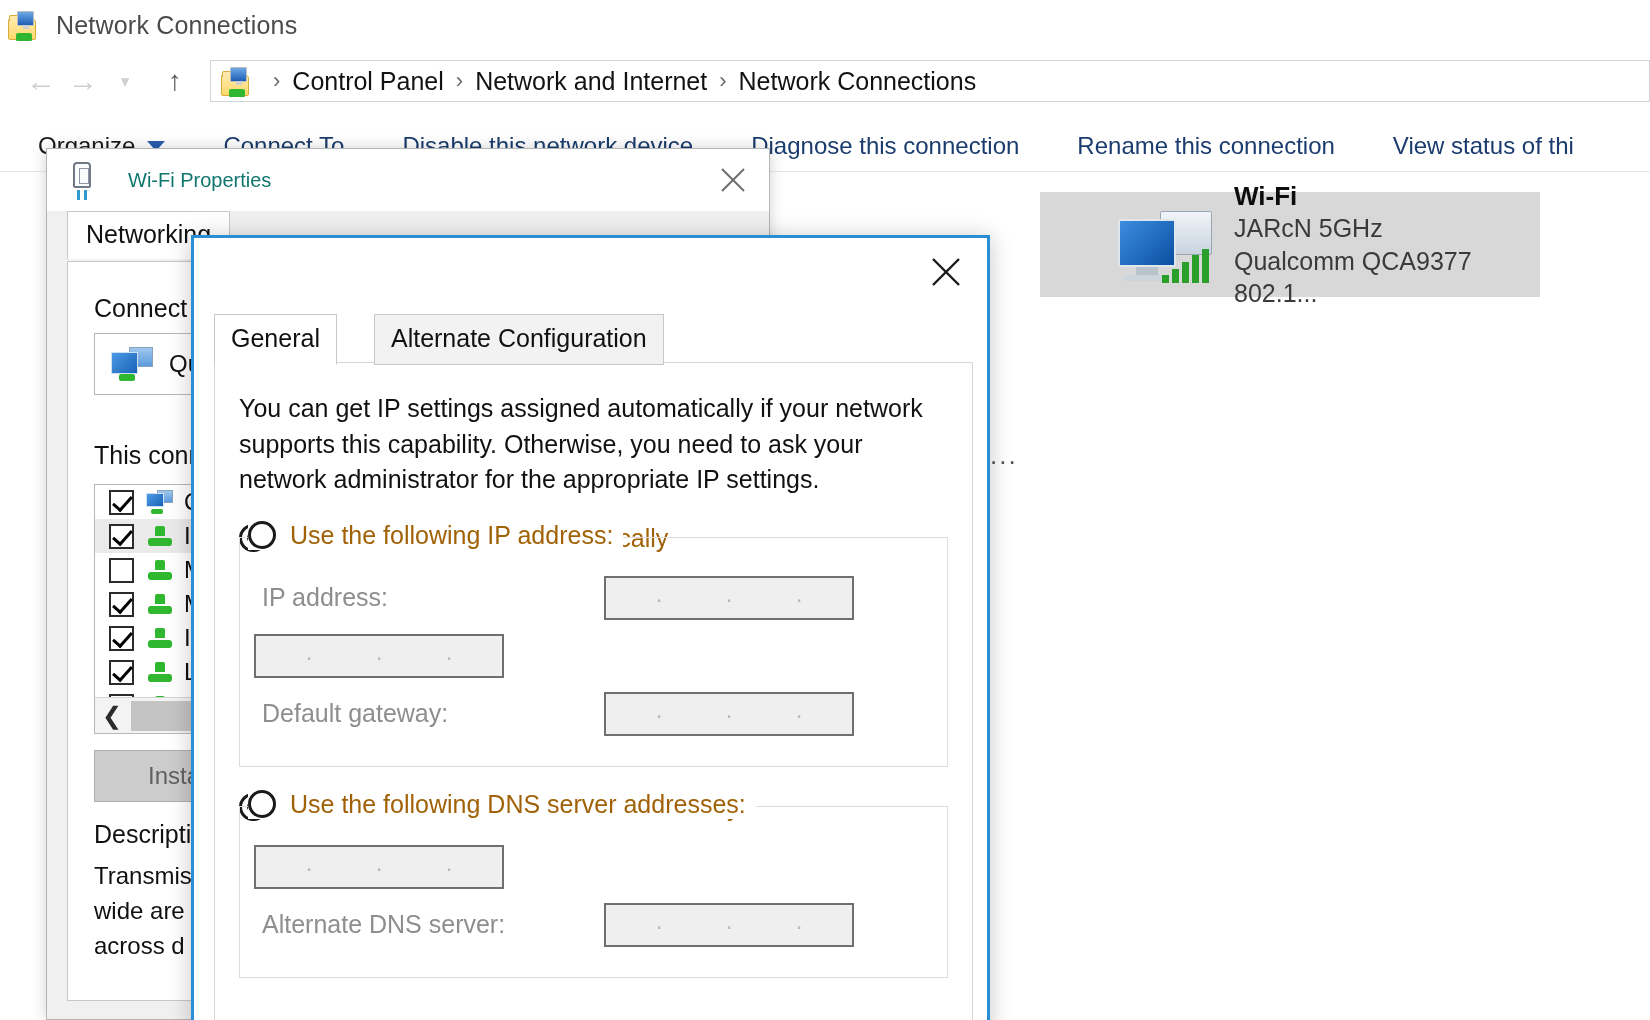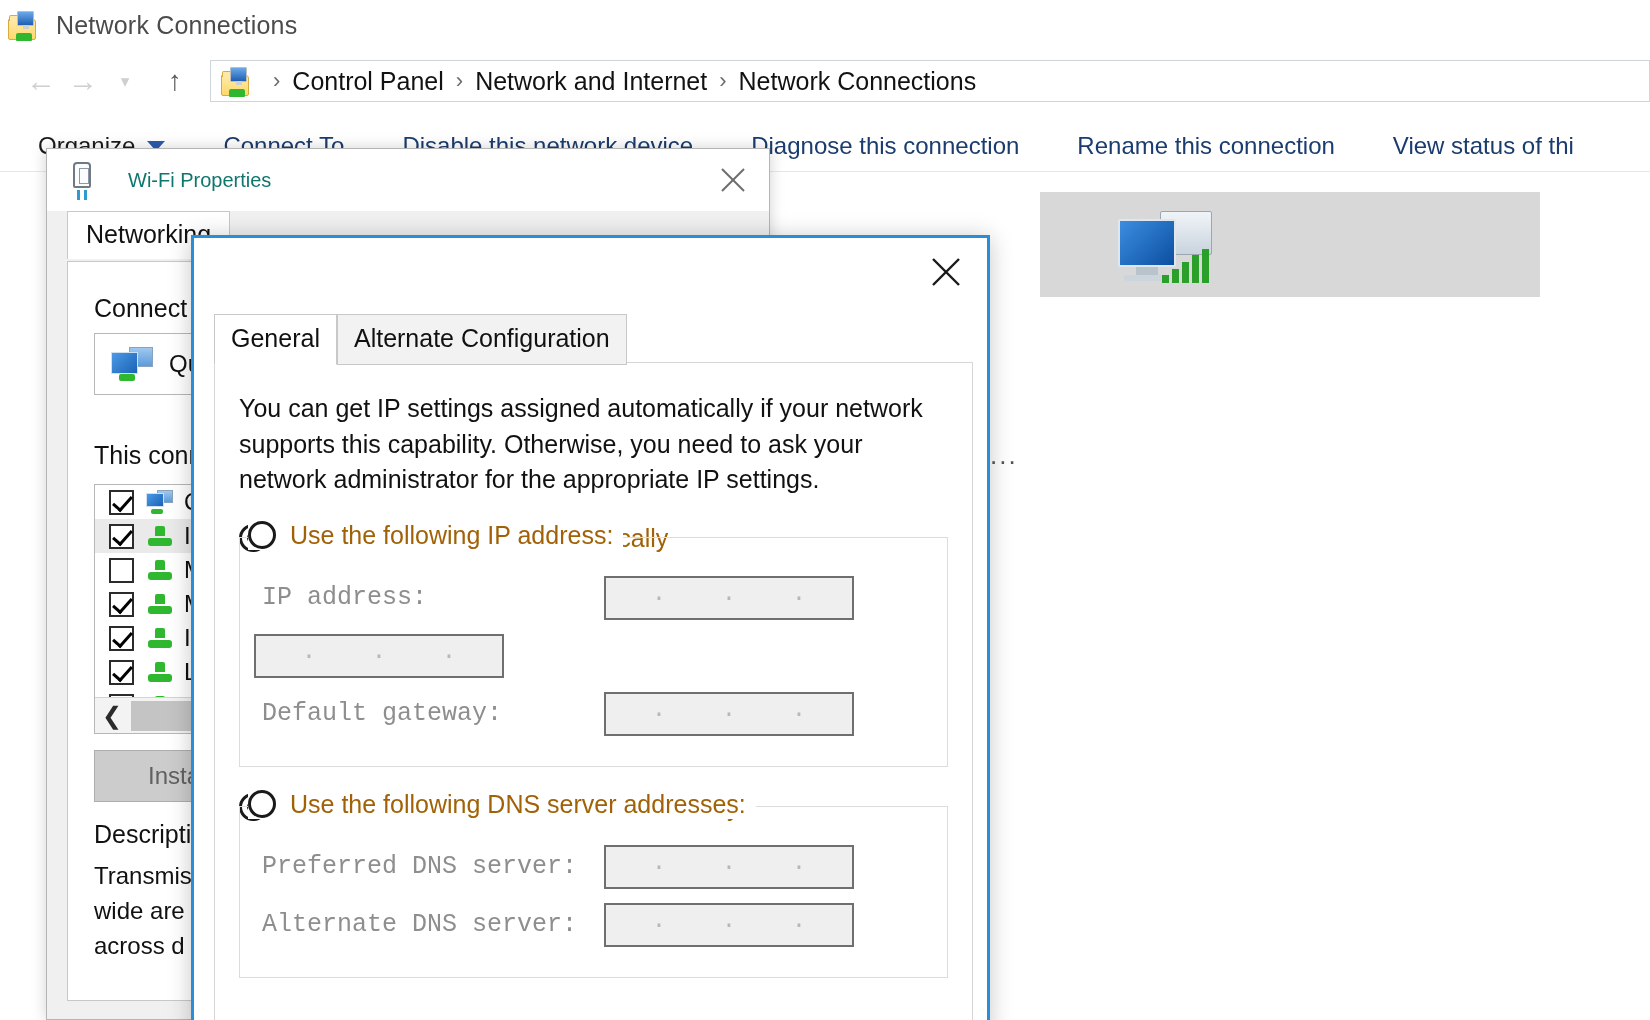--- a/index.html
+++ b/index.html
@@ -424,20 +424,21 @@
     position: absolute; right: 10px; top: 8px;
     width: 62px; height: 52px;
     display: flex; align-items: center; justify-content: center;
   }
 
   .ipv4-tabs {
     position: absolute;
     left: 20px; top: 76px;
     display: flex; align-items: flex-start;
     z-index: 3;
+    gap: 37px;
   }
   .ipv4-tab {
     padding: 9px 16px 11px 16px;
     font-size: 25px;
     color: #111;
     background: #ffffff;
     border: 1px solid #c8c8c8;
     border-bottom: 1px solid #ffffff;
     position: relative;
   }
@@ -492,21 +493,20 @@
     position: absolute;
     left: 8px; top: -17px;
     background: #ffffff;
     padding-right: 10px;
     display: flex; align-items: center;
   }
   .field-row {
     display: flex; align-items: center;
     height: 52px;
     margin-bottom: 6px;
-    font-family: Liberation Mono, monospace;
   }
   .field-label {
     width: 350px;
     font-size: 25px;
     color: #8e8e8e;
     padding-left: 8px;
   }
   .ip-input {
     width: 250px; height: 44px;
     background: #efefef;
@@ -583,20 +583,25 @@
           <div class="tile-mon-stand"></div>
           <div class="tile-mon-base"></div>
           <div class="bars">
             <i></i>
               <i></i>
               <i></i>
               <i></i>
               <i></i>
           </div>
         </div>
+        <div class="tile-text">
+          <div class="tile-name">Wi-Fi</div>
+          <div class="tile-ssid">JARcN 5GHz</div>
+          <div class="tile-adapter">Qualcomm QCA9377 802.1...</div>
+        </div>
       </div>
     </div>
   </div>
 
   <div id="wifi-dialog">
 
     <div class="wifi-title">
       <div class="adapter-icon">
         <div class="body"></div>
         <div class="pin1"></div>
@@ -771,21 +776,20 @@
         <span class="radio-text">Obtain DNS server address automatically</span>
       </div>
 
       <div class="fieldset">
         <div class="fs-legend">
           <div class="radio"></div>
           <span class="radio-text">Use the following DNS server addresses:</span>
         </div>
 
         <div class="field-row">
-          <div class="field-label">Preferred DNS server:</div>
           <div class="ip-input">
             <span>.</span>
             <span>.</span>
             <span>.</span>
           </div>
         </div>
 
         <div class="field-row">
           <div class="field-label">Alternate DNS server:</div>
           <div class="ip-input">

